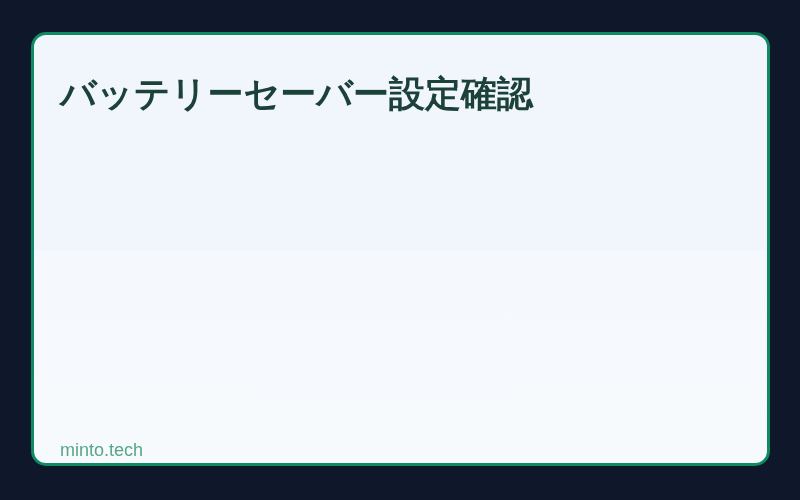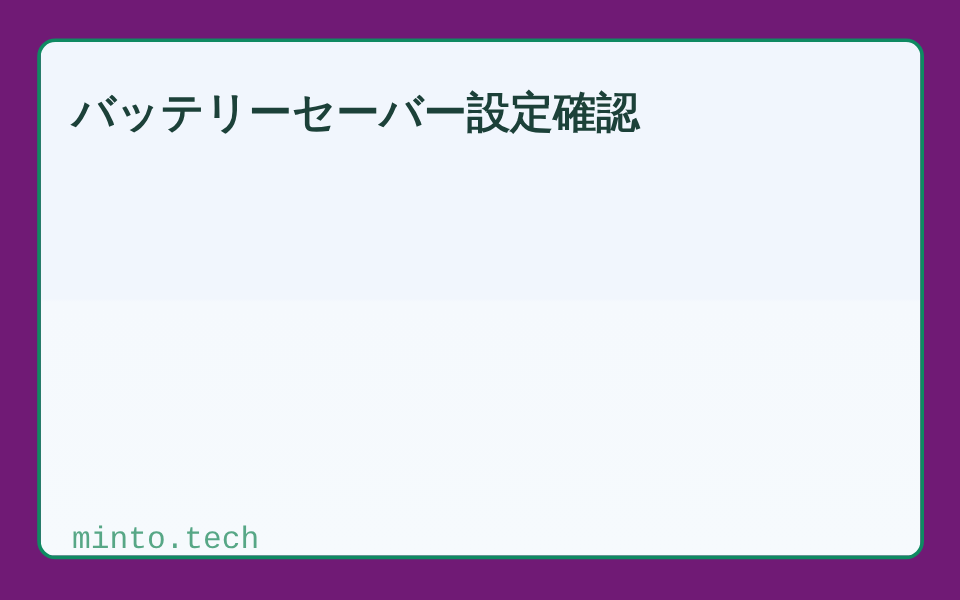--- a/index.html
+++ b/index.html
@@ -11,21 +11,21 @@
     height: 500px;
     background: #eef4fc;
     font-family: "Liberation Sans", "DejaVu Sans", sans-serif;
     overflow: hidden;
   }
 
   .canvas {
     position: relative;
     width: 800px;
     height: 500px;
-    background: #701a75;
+    background: #0f172a;
   }
 
   
   .card {
     position: absolute;
     left: 31px;
     top: 32px;
     width: 739px;
     height: 434px;
     box-sizing: border-box;
@@ -63,27 +63,26 @@
     right: 26px;
     bottom: 70px;
   }
 
   
   .footer-brand {
     position: absolute;
     left: 60px;
     top: 434px;
     margin: 0;
-    font-size: 26px;
+    font-size: 18px;
     line-height: 32px;
     font-weight: normal;
     color: #57a786;
     white-space: nowrap;
     z-index: 3;
-    font-family: Liberation Mono, monospace;
   }
 </style>
 </head>
 <body>
 
 <div class="canvas">
 
   <div class="card">
 
     <h1 class="card-title">バッテリーセーバー設定確認</h1>

